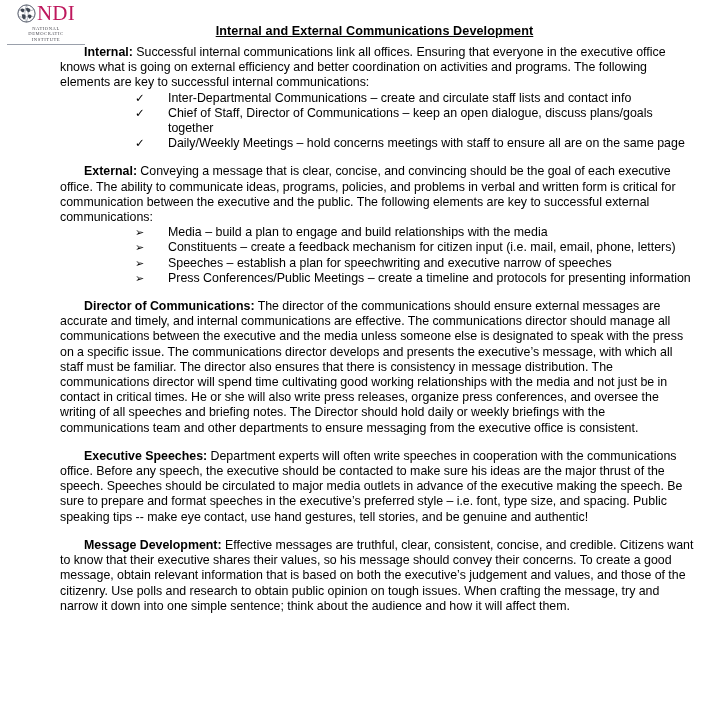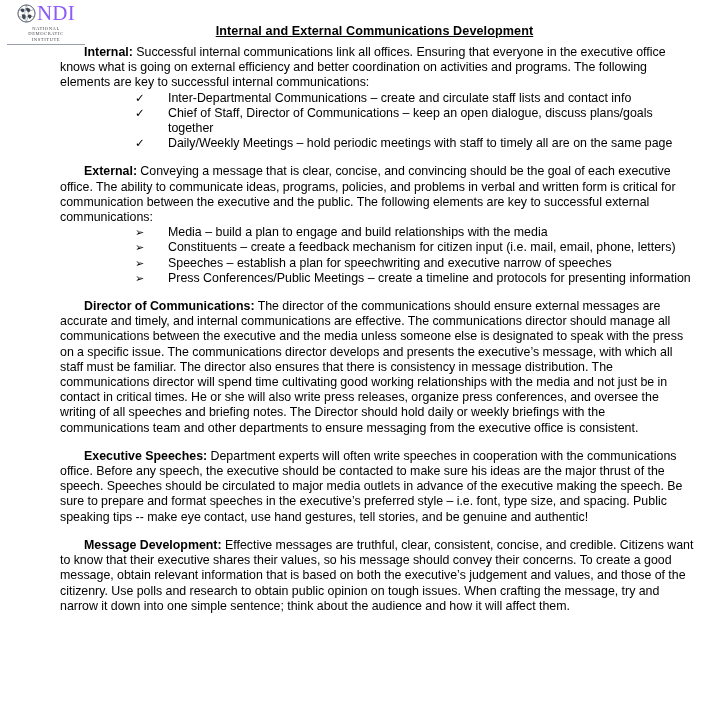--- a/index.html
+++ b/index.html
@@ -39,21 +39,21 @@
     height: 19px;
     flex: 0 0 19px;
     margin-top: 1px;
   }
   .logo-globe svg { display: block; }
   .logo-ndi {
     font-family: "Liberation Serif", serif;
     font-size: 21px;
     line-height: 21px;
     letter-spacing: 0.3px;
-    color: #8b5cf6;
+    color: #be185d;
     font-weight: 400;
   }
   .logo-sub {
     text-align: center;
     font-family: "Liberation Serif", serif;
     font-size: 4.6px;
     line-height: 5.4px;
     letter-spacing: 0.55px;
     color: #4a4a52;
     margin-top: 2px;
@@ -152,21 +152,21 @@
   </div>
 
   <div class="doc-title">Internal and External Communications Development</div>
 
   <div class="content">
 
     <p class="para tight"><span class="lead">Internal:</span><span> Successful internal communications link all offices. Ensuring that everyone in the executive office knows what is going on external efficiency and better coordination on activities and programs. The following elements are key to successful internal communications:</span></p>
     <ul class="bullets check">
       <li><span class="mark">✓</span><span>Inter-Departmental Communications – create and circulate staff lists and contact info</span></li>
       <li><span class="mark">✓</span><span>Chief of Staff, Director of Communications – keep an open dialogue, discuss plans/goals together</span></li>
-      <li><span class="mark">✓</span><span>Daily/Weekly Meetings – hold periodic meetings with staff to timely all are on the same page</span></li>
+      <li><span class="mark">✓</span><span>Daily/Weekly Meetings – hold concerns meetings with staff to ensure all are on the same page</span></li>
     </ul>
     <div class="spacer-after-list"></div>
 
     <p class="para tight"><span class="lead">External:</span><span> Conveying a message that is </span><span class="ital">clear, concise, and convincing</span><span> should be the goal of each executive office. The ability to communicate ideas, programs, policies, and problems in verbal and written form is critical for communication between the executive and the public. The following elements are key to successful external communications:</span></p>
     <ul class="bullets arrow">
       <li><span class="mark">➢</span><span>Media – build a plan to engage and build relationships with the media</span></li>
       <li><span class="mark">➢</span><span>Constituents – create a feedback mechanism for citizen input (i.e. mail, email, phone, letters)</span></li>
       <li><span class="mark">➢</span><span>Speeches – establish a plan for speechwriting and executive narrow of speeches</span></li>
       <li><span class="mark">➢</span><span>Press Conferences/Public Meetings – create a timeline and protocols for presenting information</span></li>
     </ul>

